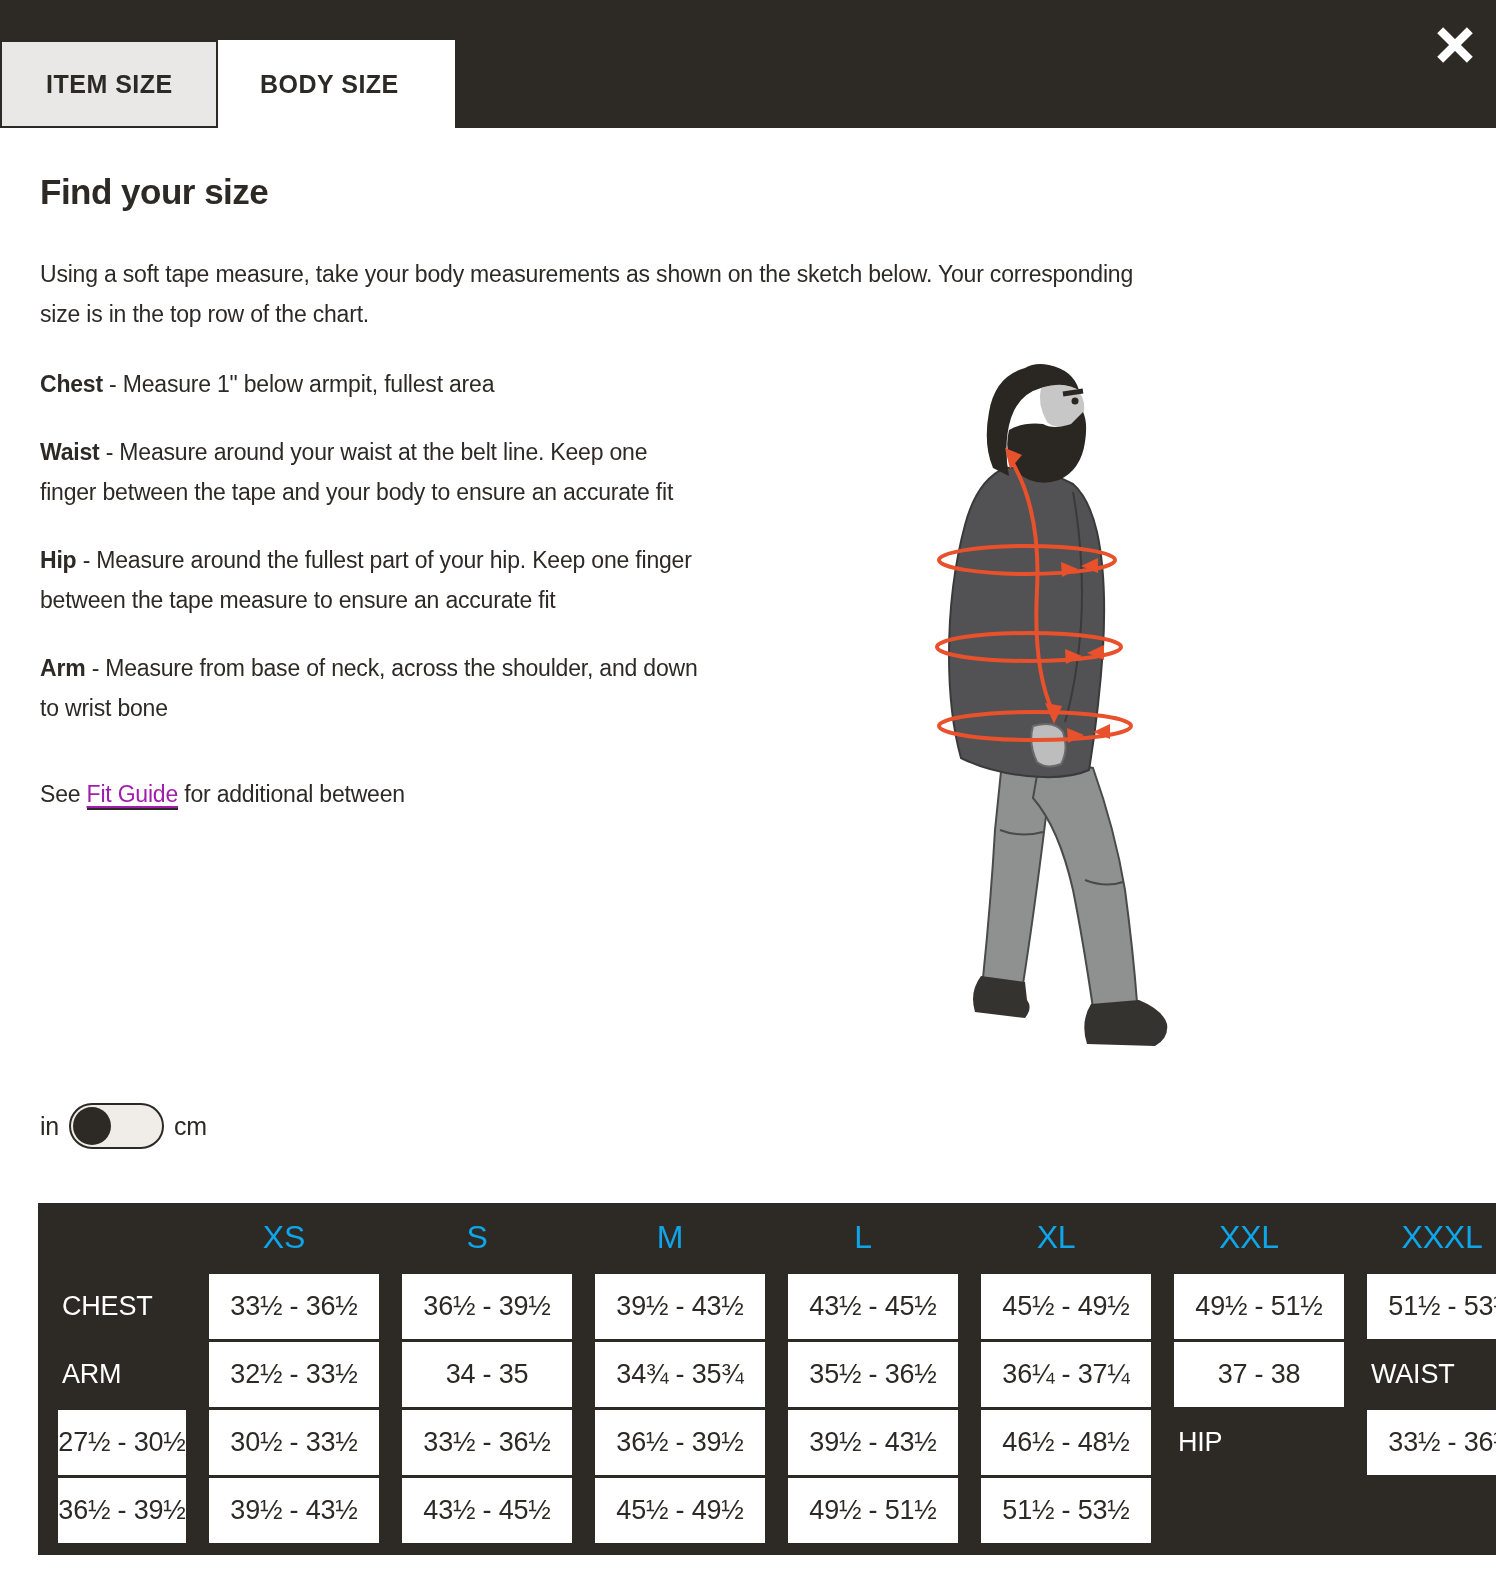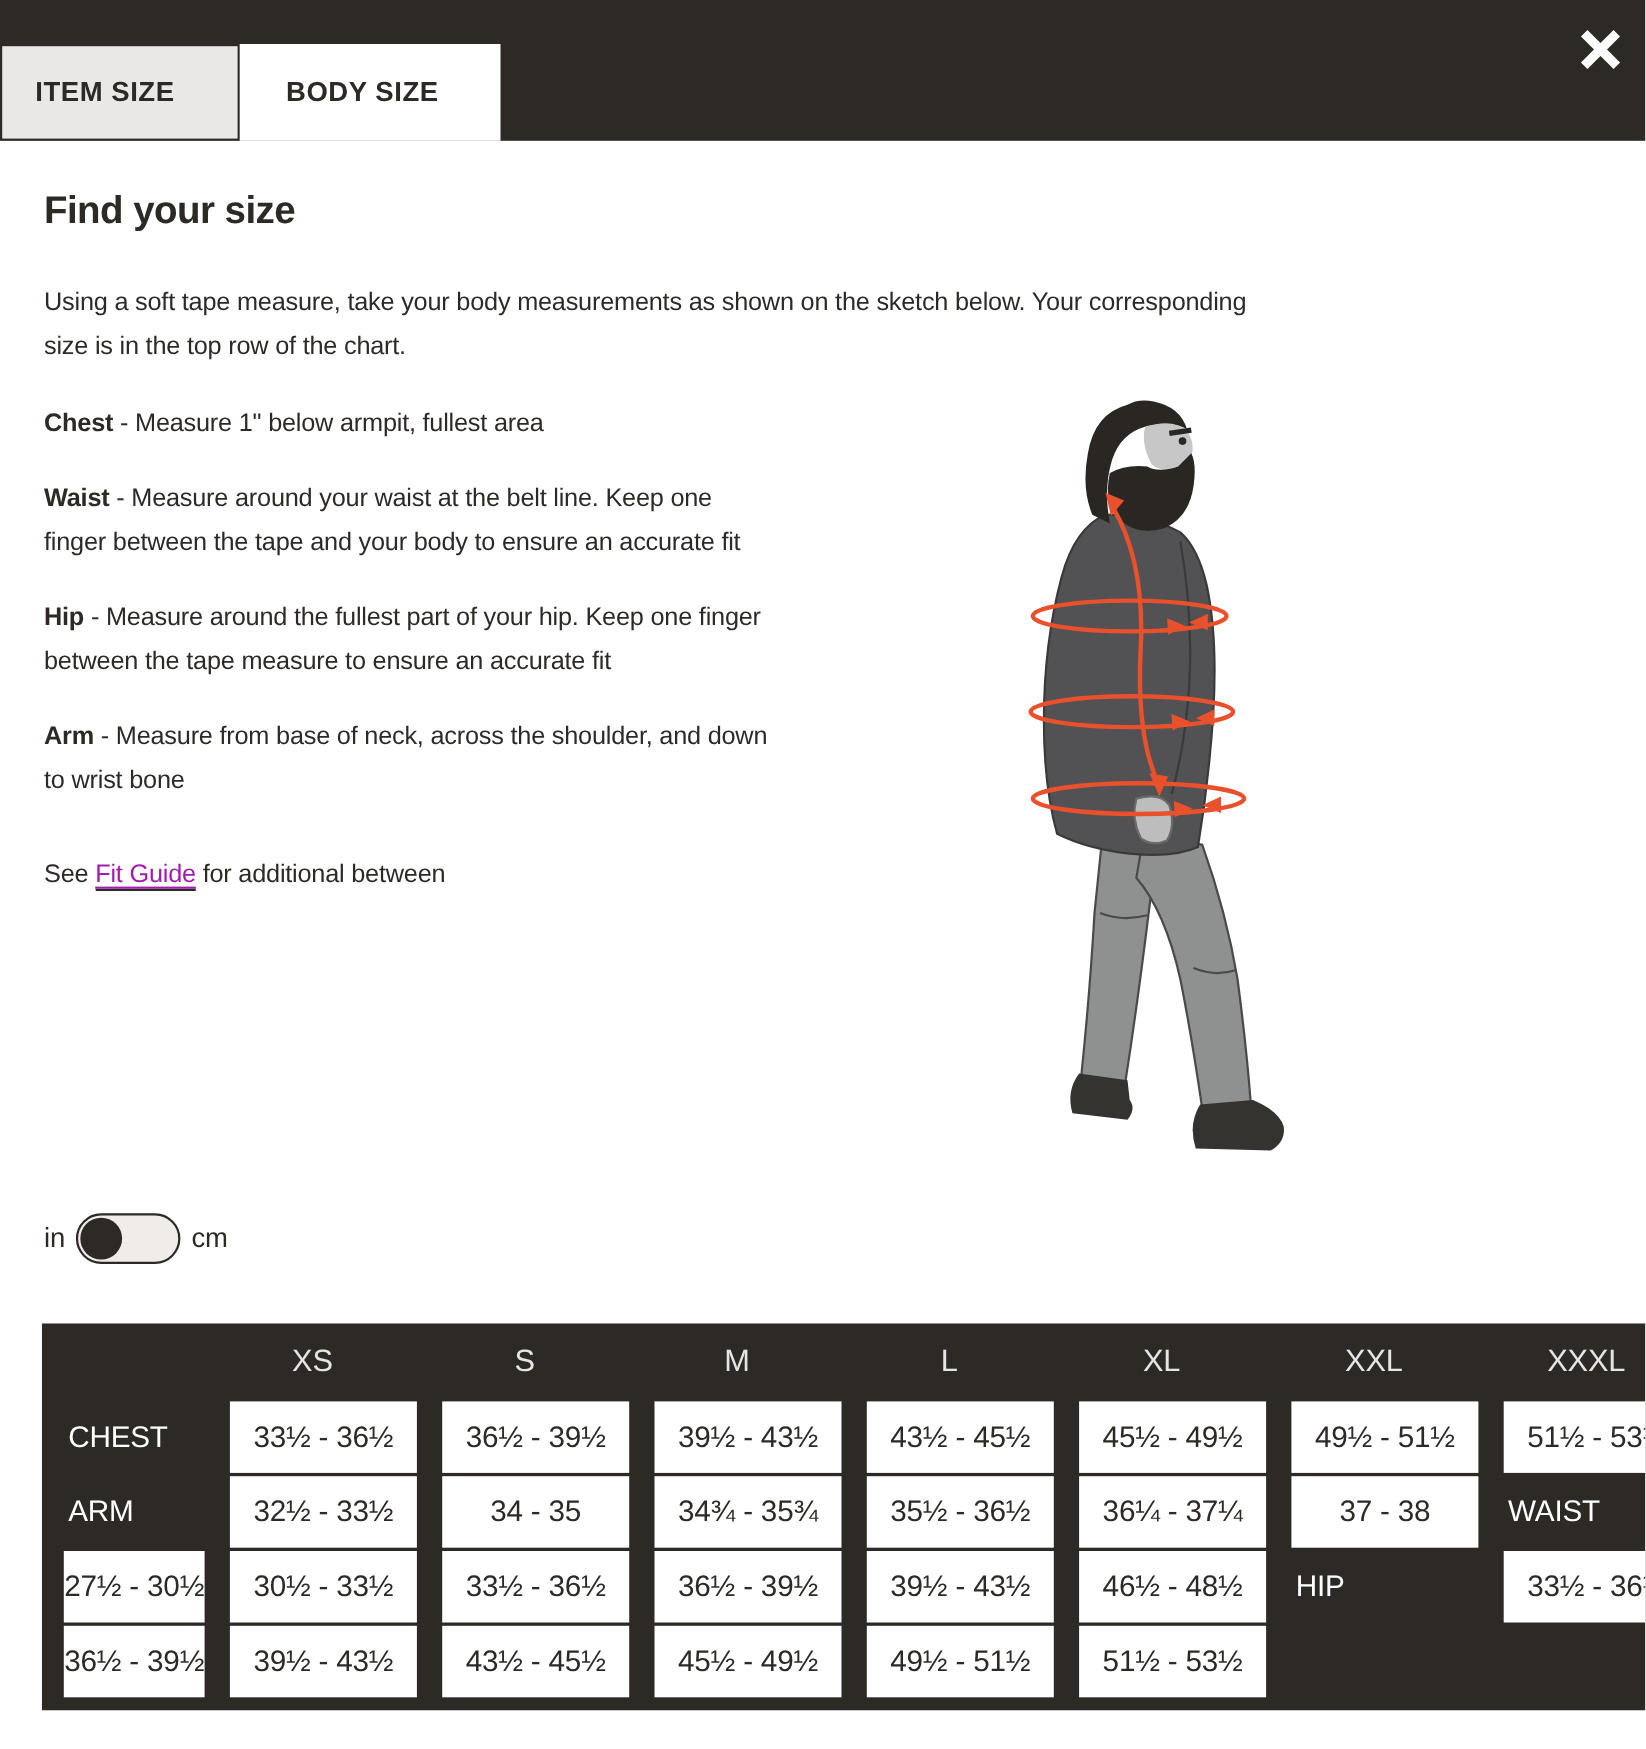--- a/index.html
+++ b/index.html
@@ -9,21 +9,21 @@
     background:#fff; color:#2d2a26;
     font-family:"Liberation Sans","DejaVu Sans",sans-serif;
     letter-spacing:-0.2px;
   }
   
   .topbar { position:absolute; top:0; left:0; width:100%; height:128px; background:#2d2a26; }
   .tab {
     position:absolute; top:40px; height:88px; display:flex; align-items:center;
     font-weight:bold; font-size:25px; letter-spacing:0.5px; cursor:pointer;
   }
-  .tab-item { left:0; width:218px; background:#e9e8e6; border:2px solid #2d2a26; padding-left:30px; }
+  .tab-item { left:0; width:218px; background:#e9e8e6; border:2px solid #2d2a26; padding-left:44px; }
   .tab-body { left:218px; width:237px; background:#ffffff; padding-left:42px; }
   .close-btn { position:absolute; top:18px; right:12px; width:58px; height:58px; cursor:pointer;
                display:flex; align-items:center; justify-content:center; }
   
   .content { position:absolute; top:128px; left:0; right:0; padding:44px 40px 0 40px; }
   .title { font-size:35px; font-weight:bold; margin:0 0 42px 0; letter-spacing:-0.5px; }
   .intro { font-size:23px; line-height:40px; margin:0 0 30px 0; white-space:pre-line; max-width:1420px; }
   .measure { font-size:23px; line-height:40px; margin:0 0 28px 0; max-width:880px; }
   .measure b { font-weight:bold; }
   .measure .desc { white-space:pre-line; }
@@ -41,21 +41,21 @@
             border-radius:26px; cursor:pointer; }
   .knob { position:absolute; left:2px; top:2px; width:38px; height:38px; border-radius:50%; background:#2d2a26; }
   
   .table-clip { position:absolute; top:1203px; left:38px; width:1458px; overflow:hidden; }
   .size-table {
     display:grid; width:max-content;
     grid-template-columns:148px repeat(7,190px);
     gap:3px; background:#2d2a26; padding-bottom:12px;
   }
   .h-cell { height:68px; display:flex; align-items:center; justify-content:center;
-            color:#e5e5e5; font-size:28px; }
+            color:#0ea5e9; font-size:32px; }
   .r-label { height:65px; display:flex; align-items:center; padding-left:24px;
              color:#fff; font-size:27px; }
   .cell { height:65px; background:#fff; display:flex; align-items:center; justify-content:center;
           font-size:27px; color:#2d2a26;margin-left:20px; }
 </style>
 </head>
 <body>
 
 <div class="page">
 

